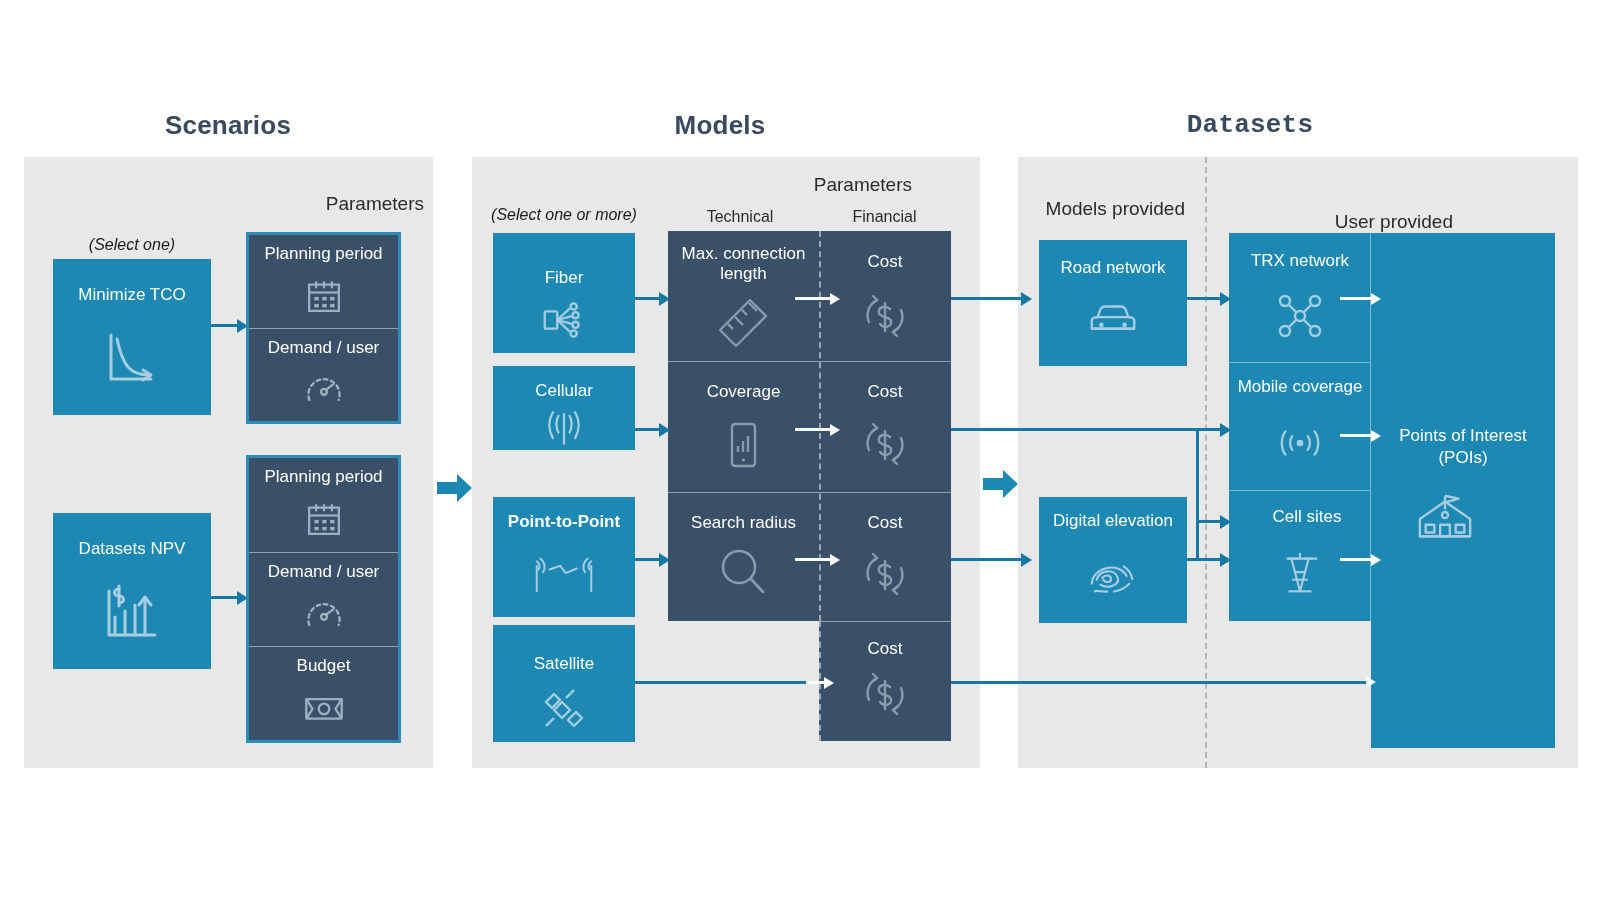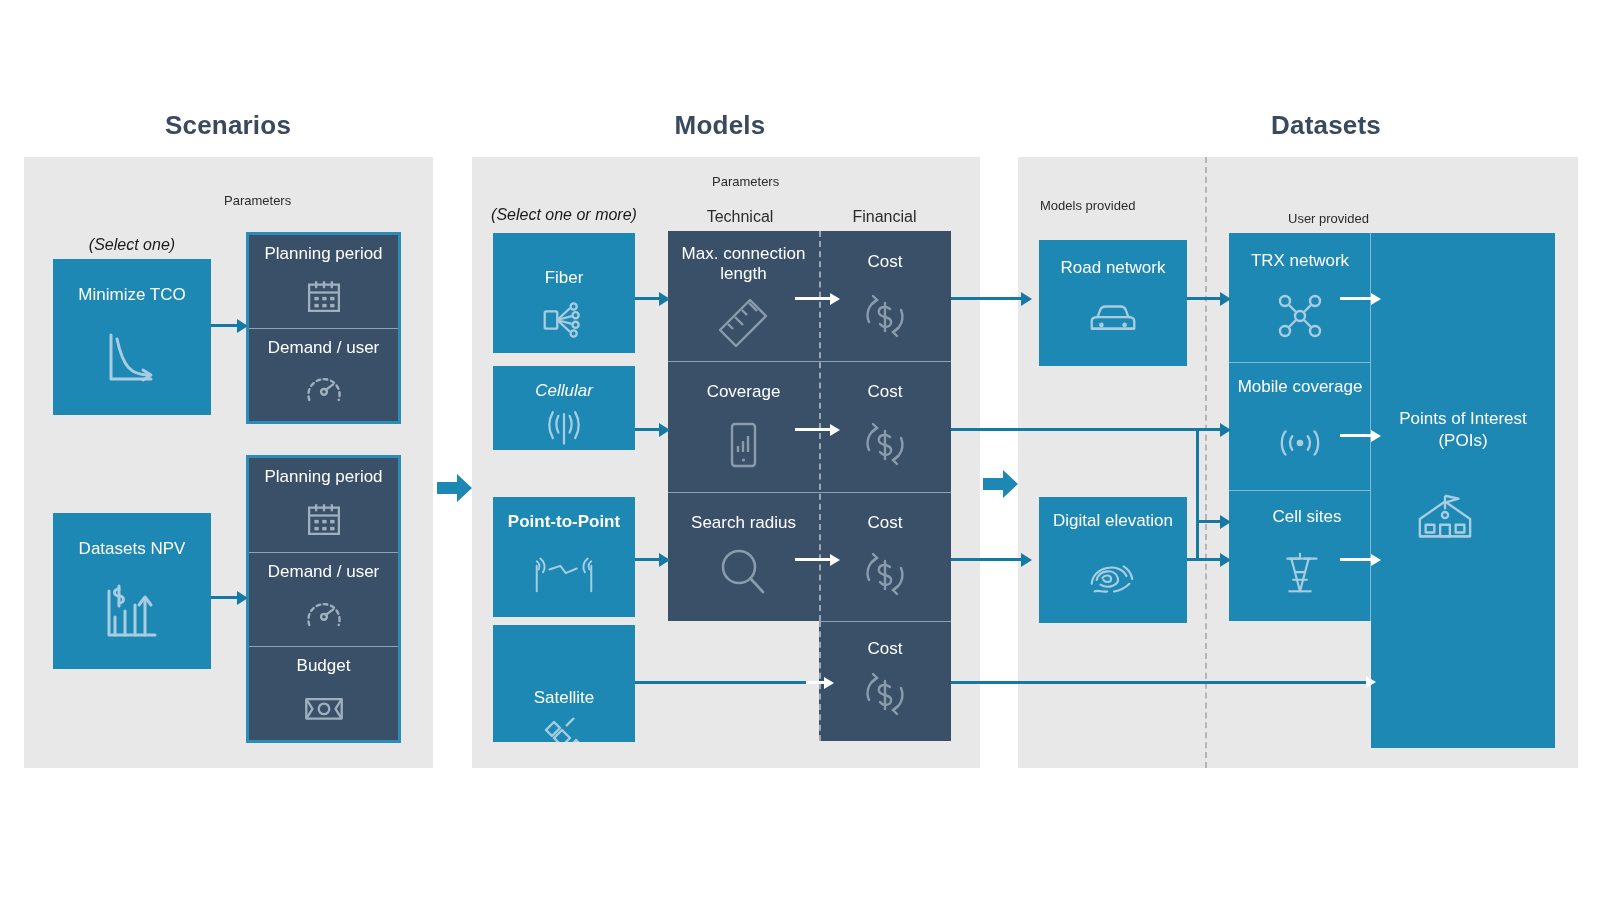--- a/index.html
+++ b/index.html
@@ -14,21 +14,21 @@
   .col-title{
     position:absolute;text-align:center;color:#3a4a5e;
     font-size:26px;font-weight:700;letter-spacing:.2px;
     white-space:nowrap;
   }
 
   
   .panel{position:absolute;background:#e8e8e8;}
 
   
-  .cap{position:absolute;color:#2b2b2b;font-size:13px;text-align:left;white-space:nowrap;}
+  .cap{position:absolute;color:#2b2b2b;font-size:19px;text-align:right;white-space:nowrap;}
   .cap-sm{position:absolute;color:#2b2b2b;font-size:16px;text-align:center;white-space:nowrap;}
   .cap-it{position:absolute;color:#1a1a1a;font-size:16px;font-style:italic;text-align:center;white-space:nowrap;}
 
   
   .tile{position:absolute;box-sizing:border-box;display:flex;flex-direction:column;
         align-items:center;justify-content:flex-start;overflow:hidden;}
   .tile-blue{background:#1d88b4;}
   .tile .t-label{color:#ffffff;font-size:17px;line-height:1.15;text-align:center;
                  padding:0 6px;box-sizing:border-box;width:100%;}
   .tile .t-icon{flex:1;display:flex;align-items:center;justify-content:center;width:100%;}
@@ -65,21 +65,21 @@
   
   .ds-dash{position:absolute;border-left:2px dashed #b5b5b5;}
 </style>
 </head>
 <body>
 
 <div class="stage">
 
   <div class="col-title" style="left:88px;top:110px;width:280px;">Scenarios</div>
   <div class="col-title" style="left:580px;top:110px;width:280px;">Models</div>
-  <div class="col-title" style="left:1186px;top:110px;width:280px;">Datasets</div>
+  <div class="col-title" style="left:1110px;top:110px;width:280px;font-family:Liberation Mono, monospace;">Datasets</div>
 
   <div class="panel" style="left:24px;top:157px;width:409px;height:611px;"></div>
 
   <div class="cap" style="left:224px;top:193px;width:200px;">Parameters</div>
   <div class="cap-it" style="left:52px;top:236px;width:160px;">(Select one)</div>
 
   <div class="tile tile-blue" style="left:53px;top:259px;width:158px;height:156px;">
     <div class="t-label" style="padding-top:26px;">Minimize TCO</div>
     <div class="t-icon">
       <svg width="62" height="62" viewBox="0 0 62 62" fill="none" stroke="#a8cde0" stroke-width="3" stroke-linecap="round" stroke-linejoin="round">
@@ -201,21 +201,21 @@
         <rect x="8" y="19" width="13" height="18" rx="1.5"></rect>
         <path d="M21 28 L34 16 M21 28 L36 24 M21 28 L36 32 M21 28 L34 40"></path>
         <circle cx="38" cy="14" r="3.2"></circle>
           <circle cx="40" cy="23" r="3.2"></circle>
         <circle cx="40" cy="33" r="3.2"></circle>
           <circle cx="38" cy="42" r="3.2"></circle>
       </svg>
     </div>
   </div>
 
-  <div class="tile tile-blue" style="left:493px;top:366px;width:142px;height:84px;font-style:italic;">
+  <div class="tile tile-blue" style="left:493px;top:366px;width:142px;height:84px;">
     <div class="t-label" style="padding-top:15px;">Cellular</div>
     <div class="t-icon">
       <svg width="52" height="52" viewBox="0 0 56 56" fill="none" stroke="#a8cde0" stroke-width="2.4" stroke-linecap="round">
         <path d="M28 14 L28 46"></path>
         <path d="M22 16 C 19 22, 19 28, 22 34"></path>
         <path d="M34 16 C 37 22, 37 28, 34 34"></path>
         <path d="M16 12 C 11 21, 11 31, 16 40"></path>
         <path d="M40 12 C 45 21, 45 31, 40 40"></path>
       </svg>
     </div>
@@ -230,21 +230,21 @@
         <path d="M14 11 C 17 13, 18 17, 16 20"></path>
         <path d="M74 16 L74 44"></path>
         <path d="M70 8 C 65 12, 64 18, 67 23"></path>
         <path d="M74 11 C 71 13, 70 17, 72 20"></path>
         <path d="M28 20 L40 16 L46 24 L58 19"></path>
       </svg>
     </div>
   </div>
 
   <div class="tile tile-blue" style="left:493px;top:625px;width:142px;height:117px;">
-    <div class="t-label" style="padding-top:15px;margin-top:48px;">Satellite</div>
+    <div class="t-label" style="padding-top:29px;">Satellite</div>
     <div class="t-icon">
       <svg width="56" height="56" viewBox="0 0 56 56" fill="none" stroke="#a8cde0" stroke-width="2.4" stroke-linejoin="round">
         <path d="M18 30 L26 22 L34 30 L26 38 Z"></path>
         <path d="M10 22 L18 14 L24 20 L16 28 Z"></path>
         <path d="M32 40 L40 32 L46 38 L38 46 Z"></path>
         <path d="M30 18 L38 10"></path>
           <path d="M18 38 L10 46"></path>
       </svg>
     </div>
   </div>
@@ -426,21 +426,21 @@
         <path d="M14 12 L38 12"></path>
         <path d="M20 26 L32 26 M18 34 L34 34"></path>
         <path d="M26 12 L26 6"></path>
         <path d="M14 46 L38 46"></path>
       </svg>
     </div>
   </div>
 
   <div class="ds-col" style="left:1371px;top:233px;width:184px;height:515px;">
   </div>
-  <div class="abs" style="left:1375px;top:408px;width:176px;color:#fff;font-size:17px;line-height:1.3;text-align:center;">Points of Interest (POIs)</div>
+  <div class="abs" style="left:1375px;top:425px;width:176px;color:#fff;font-size:17px;line-height:1.3;text-align:center;">Points of Interest (POIs)</div>
   <div class="abs" style="left:1412px;top:488px;">
     <svg width="66" height="60" viewBox="0 0 68 62" fill="none" stroke="#a8cde0" stroke-width="2.4" stroke-linejoin="round">
       <path d="M8 50 L8 32 L34 14 L60 32 L60 50 Z"></path>
       <path d="M34 8 L34 22"></path>
       <path d="M34 8 L48 11 L34 15"></path>
       <circle cx="34" cy="28" r="3.2"></circle>
       <rect x="14" y="38" width="9" height="8"></rect>
       <rect x="29" y="38" width="10" height="12"></rect>
       <rect x="45" y="38" width="9" height="8"></rect>
       <path d="M8 50 L60 50"></path>

